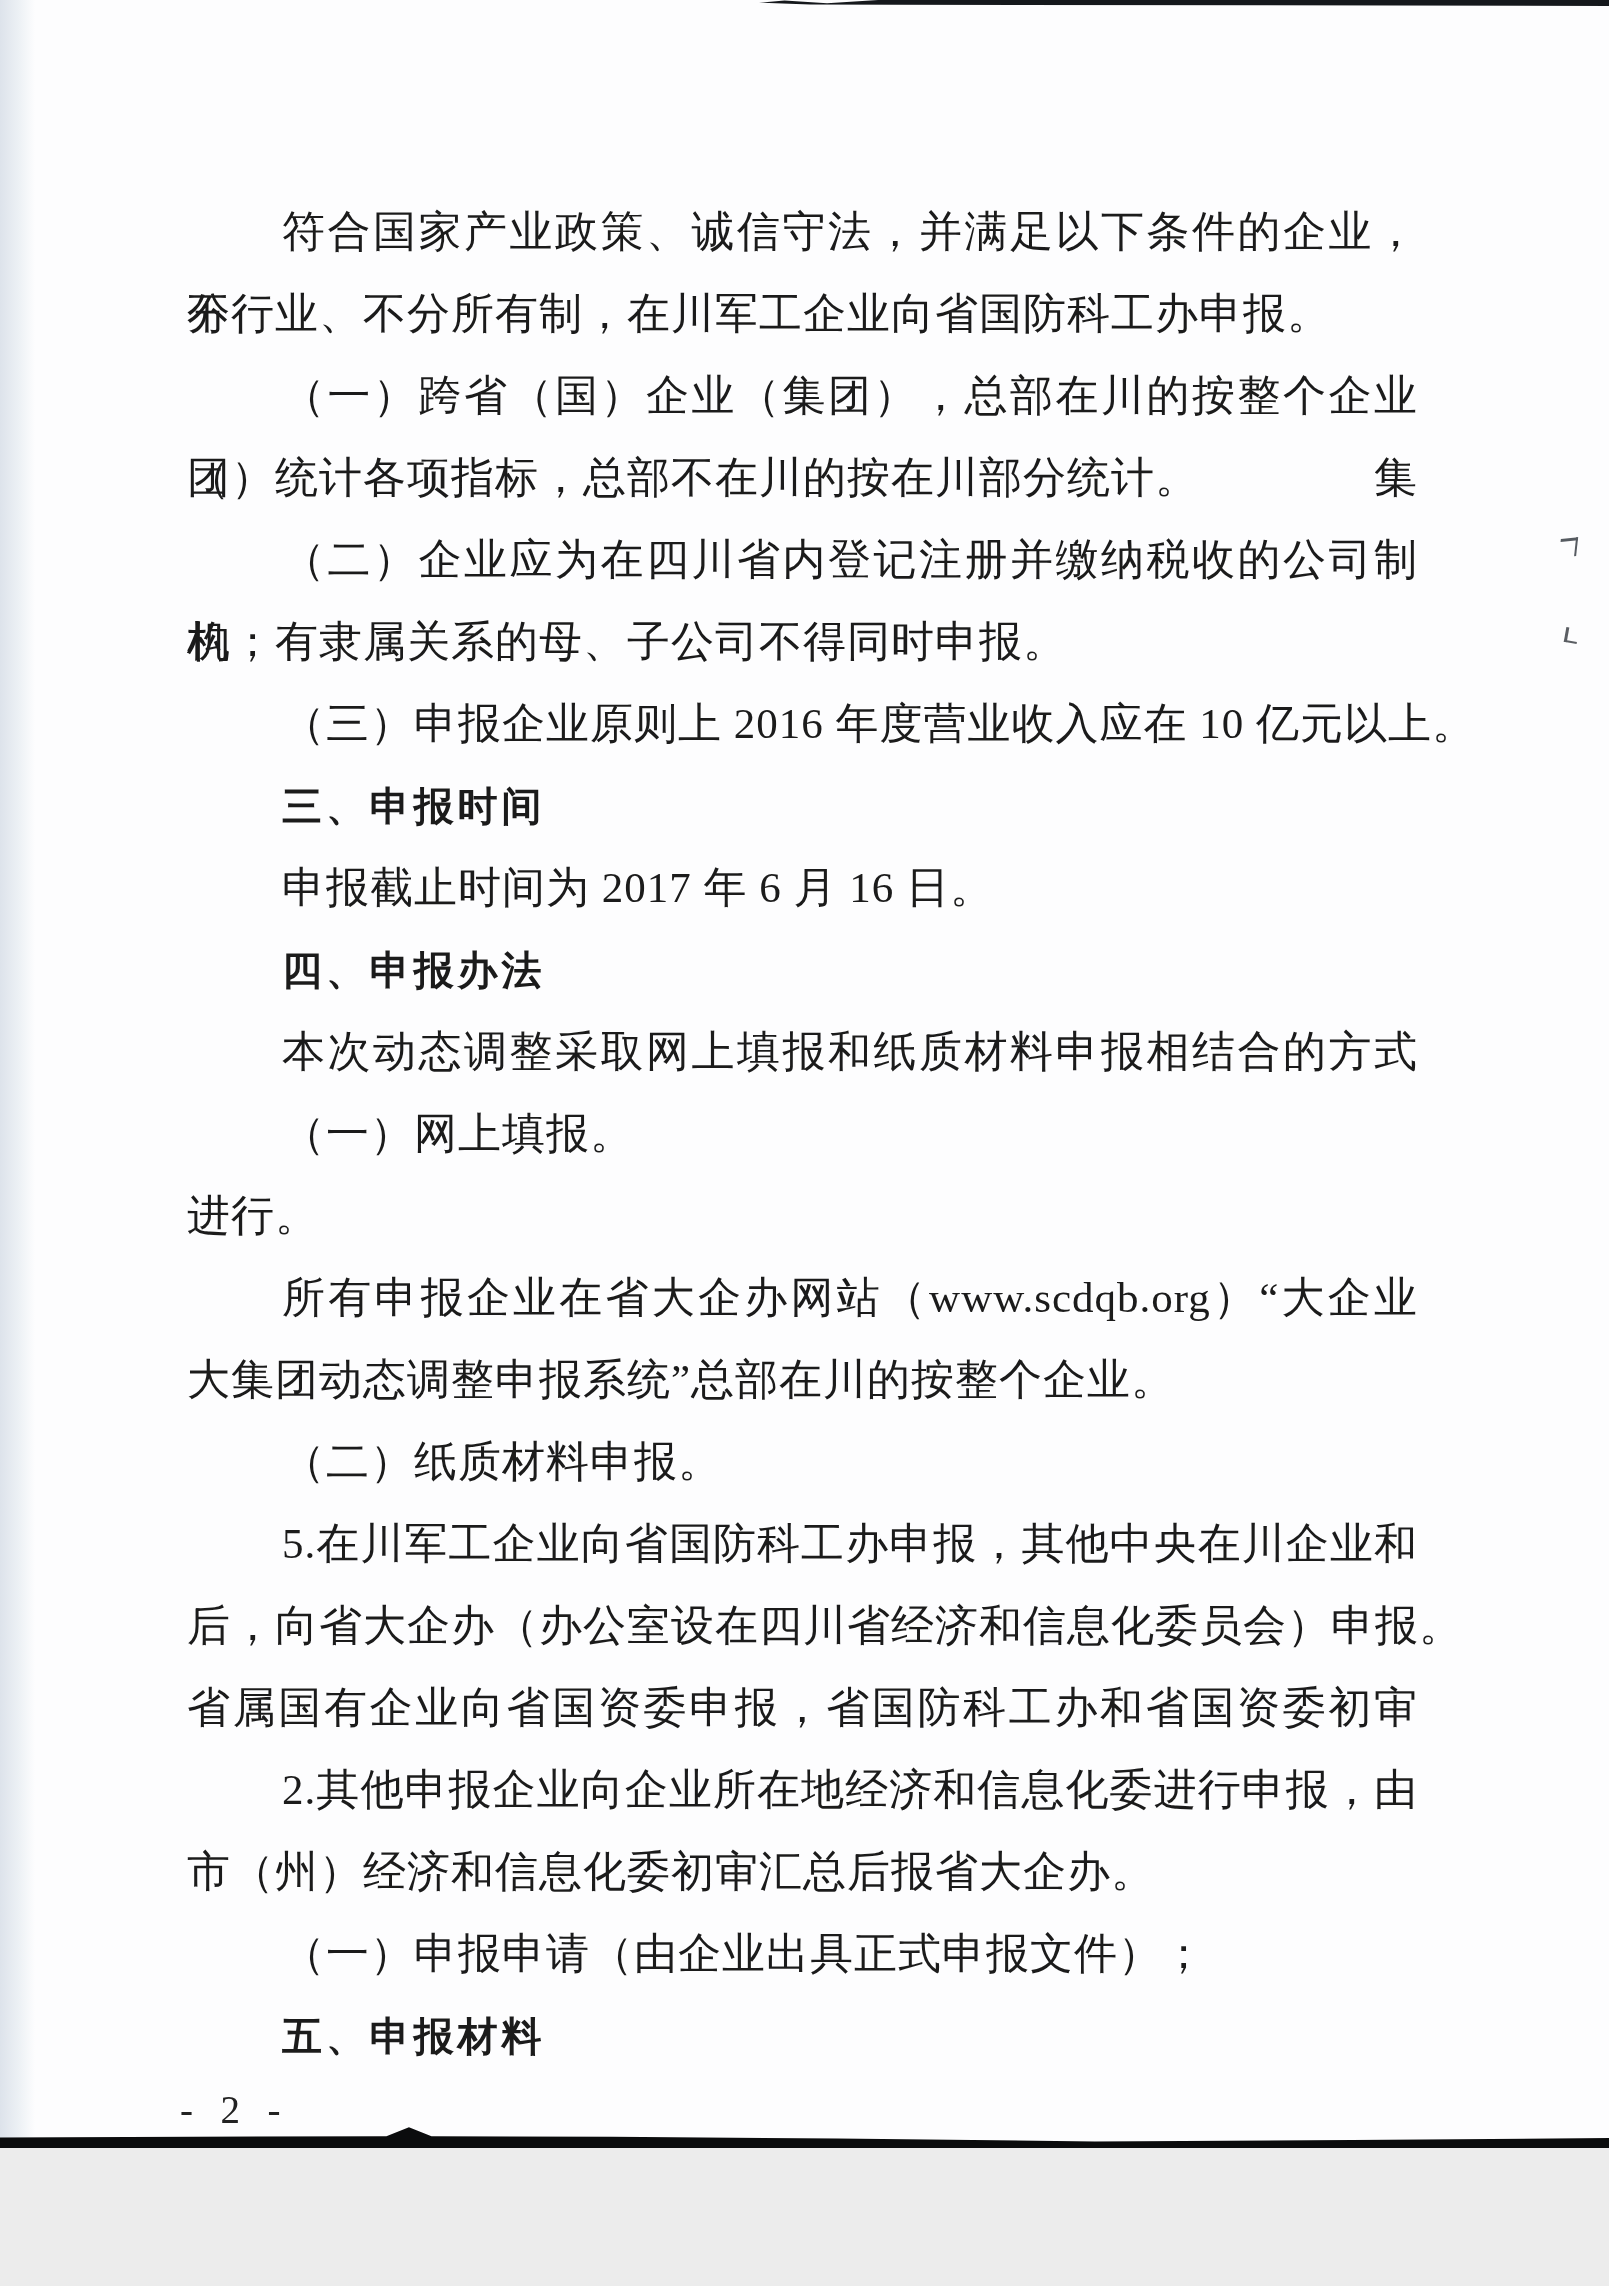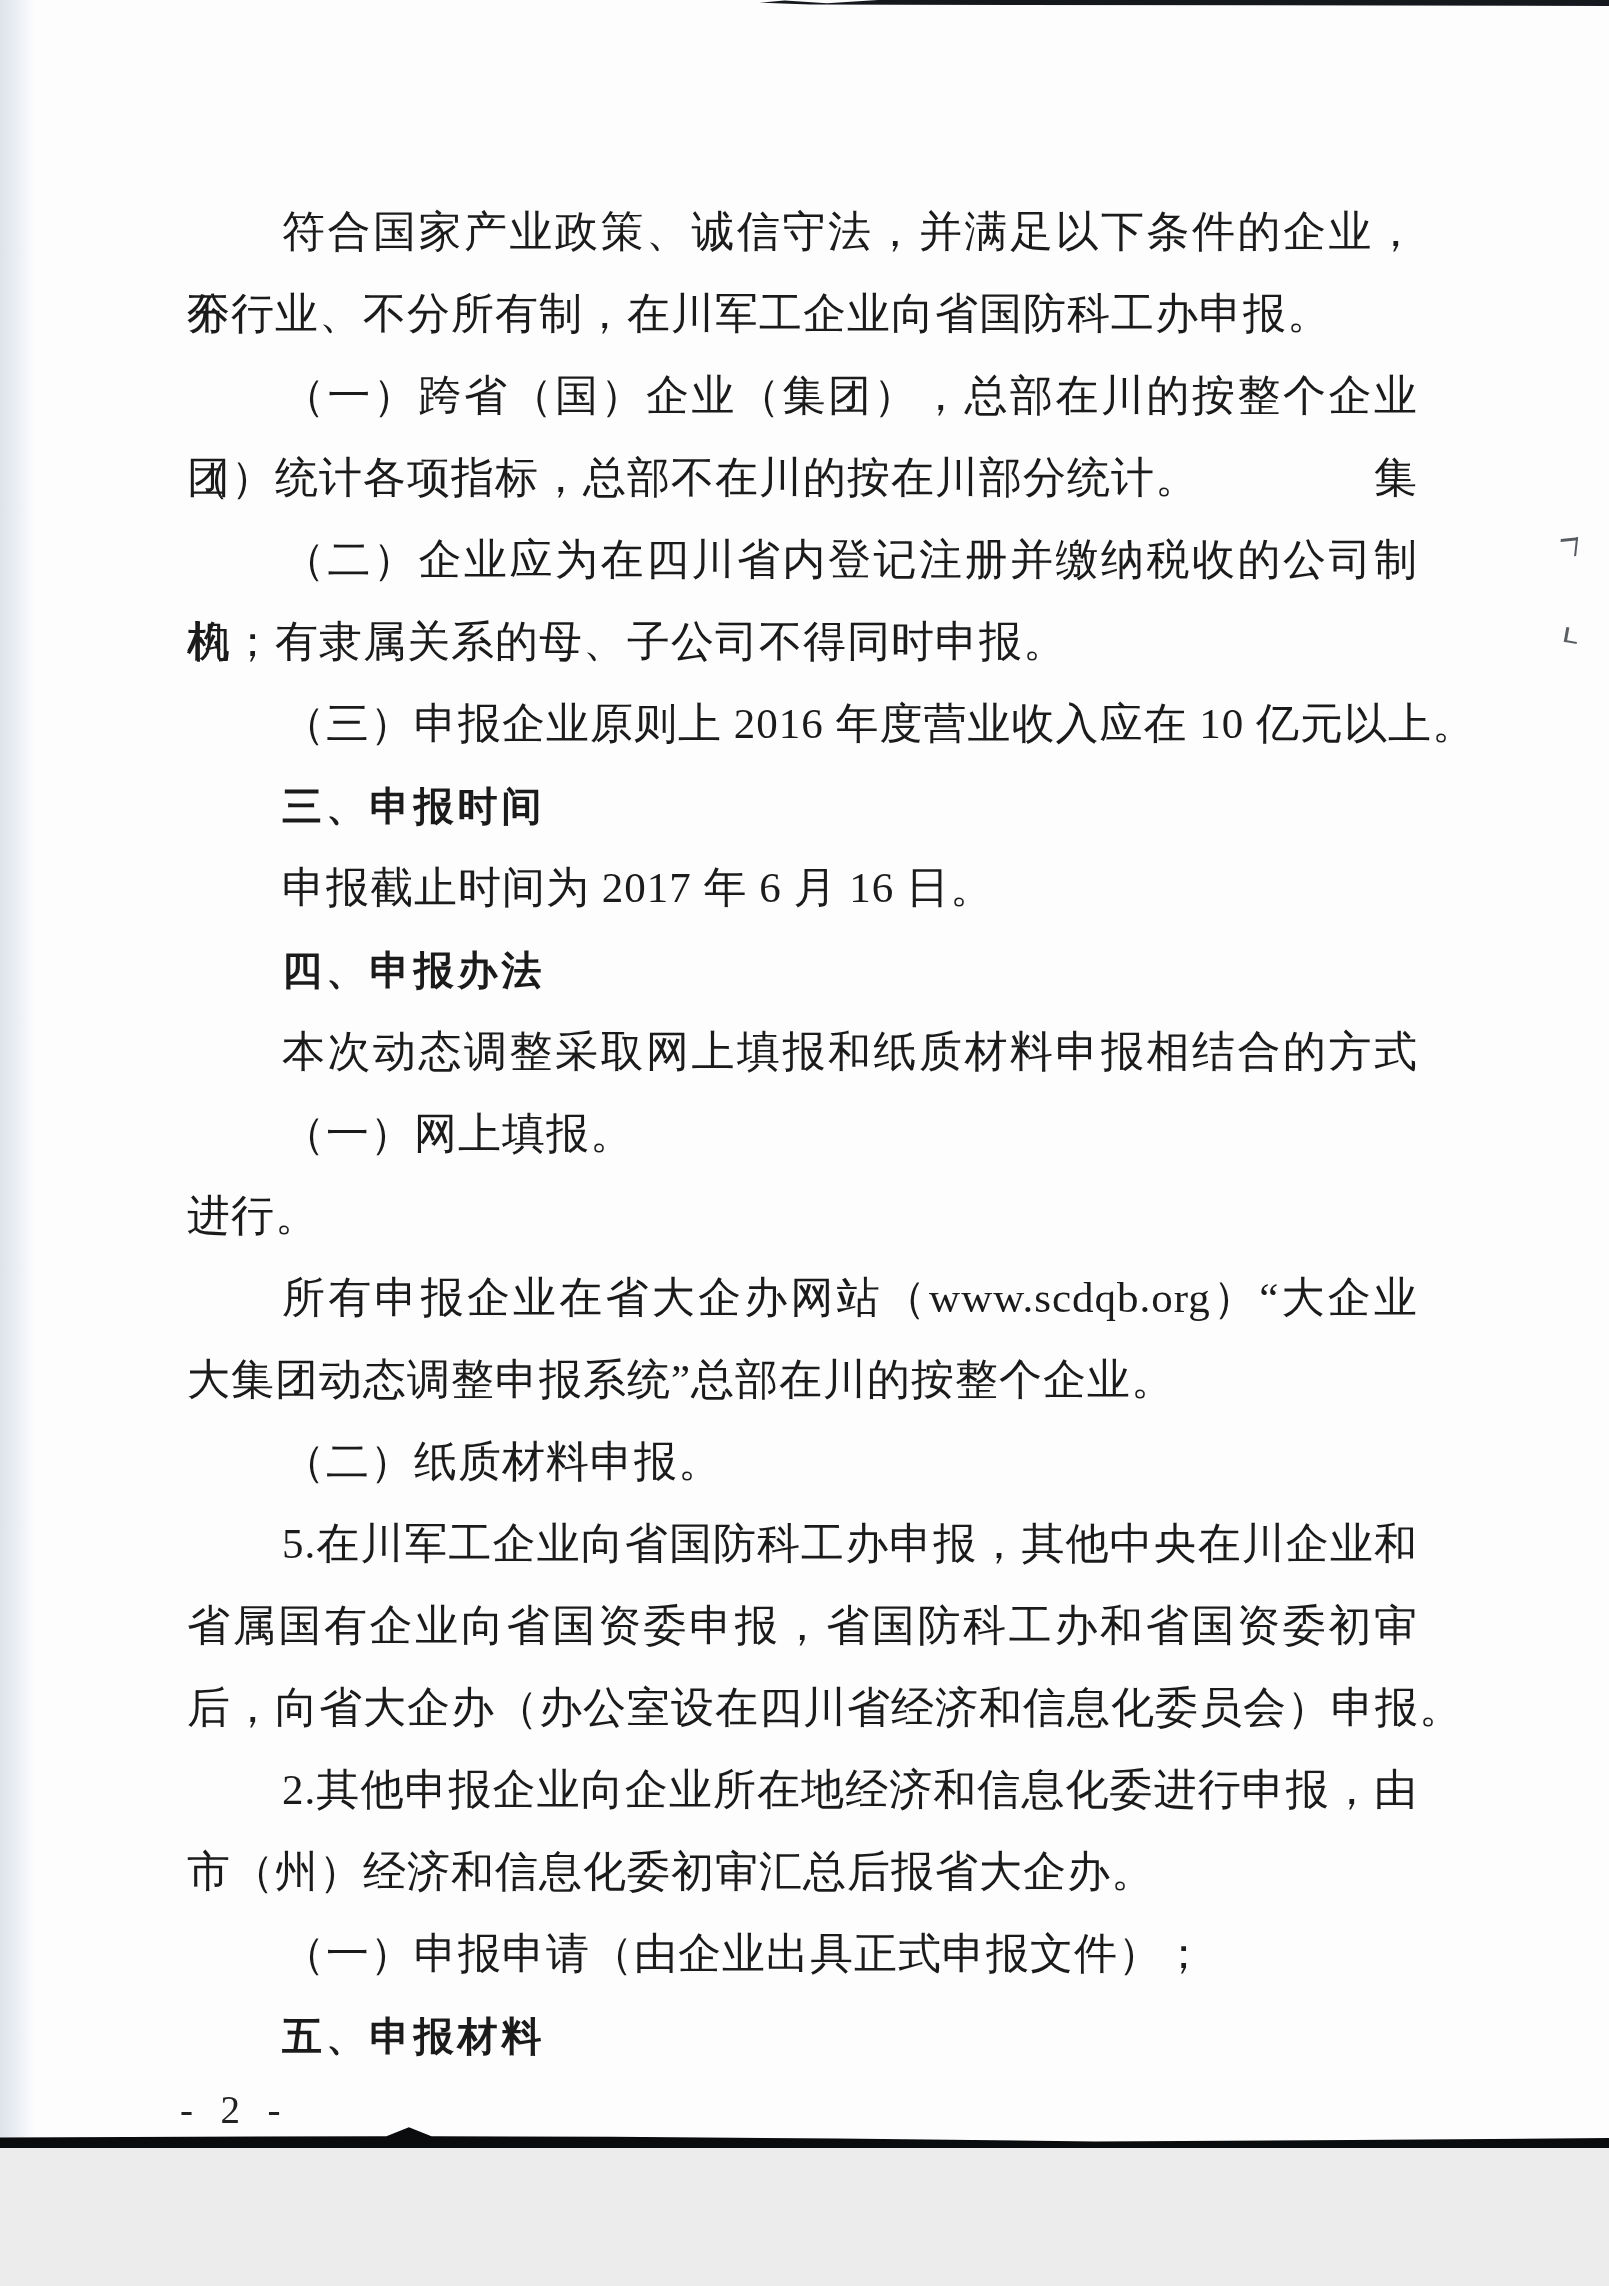--- a/index.html
+++ b/index.html
@@ -68,22 +68,22 @@
     <div class="ln i h">三、申报时间</div>
     <div class="ln i">申报截止时间为 2017 年 6 月 16 日。</div>
     <div class="ln i h">四、申报办法</div>
     <div class="ln i j">本次动态调整采取网上填报和纸质材料申报相结合的方式</div>
     <div class="ln i">（一）网上填报。</div>
     <div class="ln">进行。</div>
     <div class="ln i j">所有申报企业在省大企办网站（www.scdqb.org）“大企业</div>
     <div class="ln">大集团动态调整申报系统”总部在川的按整个企业。</div>
     <div class="ln i">（二）纸质材料申报。</div>
     <div class="ln i j">5.在川军工企业向省国防科工办申报，其他中央在川企业和</div>
+    <div class="ln">后，向省大企办（办公室设在四川省经济和信息化委员会）申报。</div>
     <div class="ln j">省属国有企业向省国资委申报，省国防科工办和省国资委初审</div>
-    <div class="ln">后，向省大企办（办公室设在四川省经济和信息化委员会）申报。</div>
     <div class="ln i j">2.其他申报企业向企业所在地经济和信息化委进行申报，由</div>
     <div class="ln">市（州）经济和信息化委初审汇总后报省大企办。</div>
     <div class="ln i">（一）申报申请（由企业出具正式申报文件）；</div>
     <div class="ln i h">五、申报材料</div>
   </div>
 
   <div class="folio">- 2 -</div>
 
   <div class="smudge s1"></div>
   <div class="smudge s2"></div>

